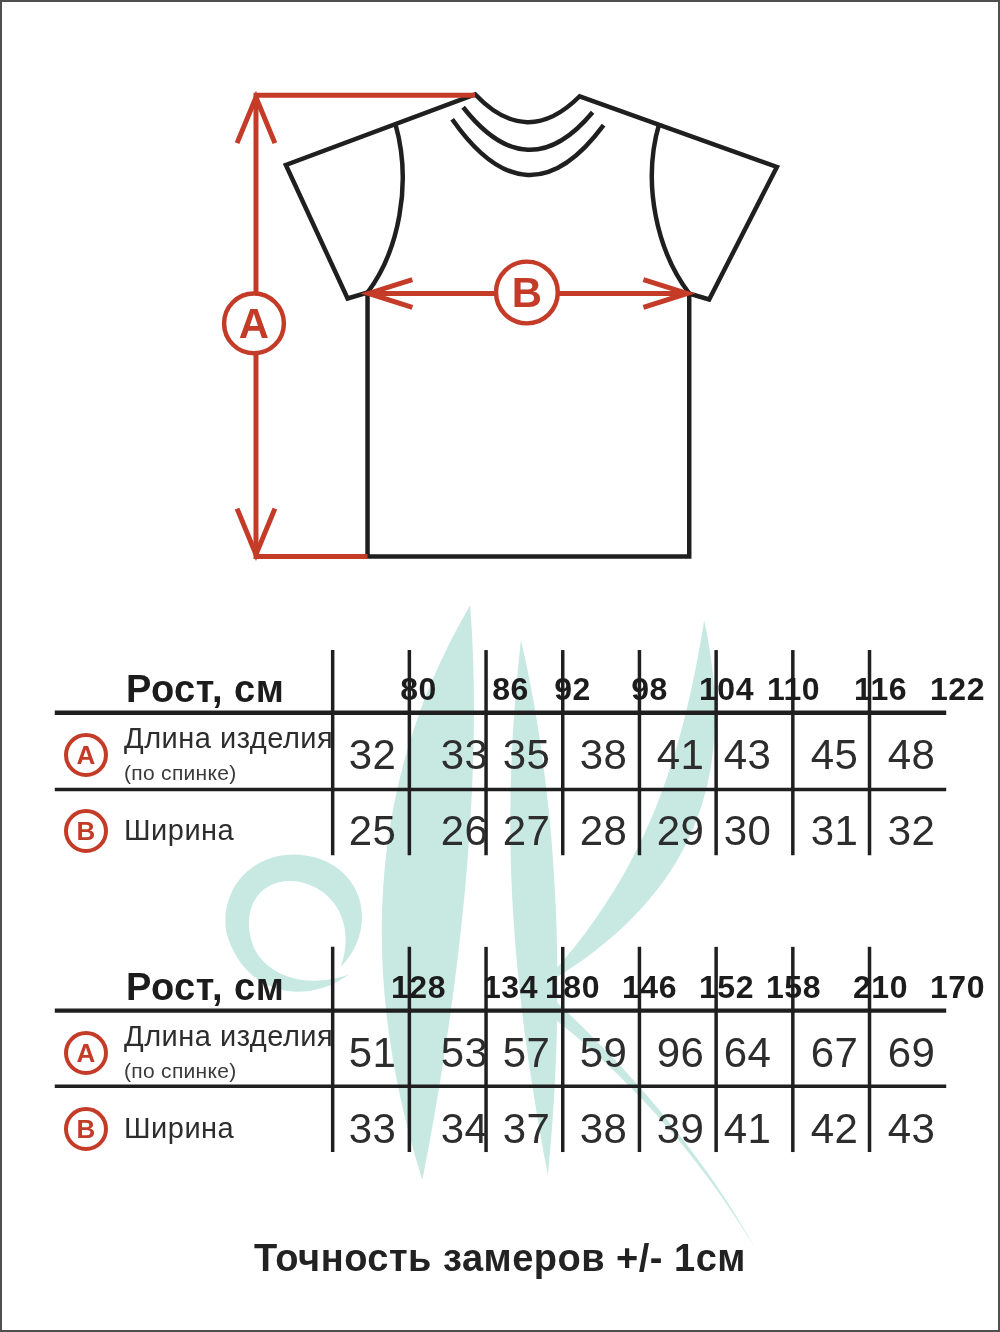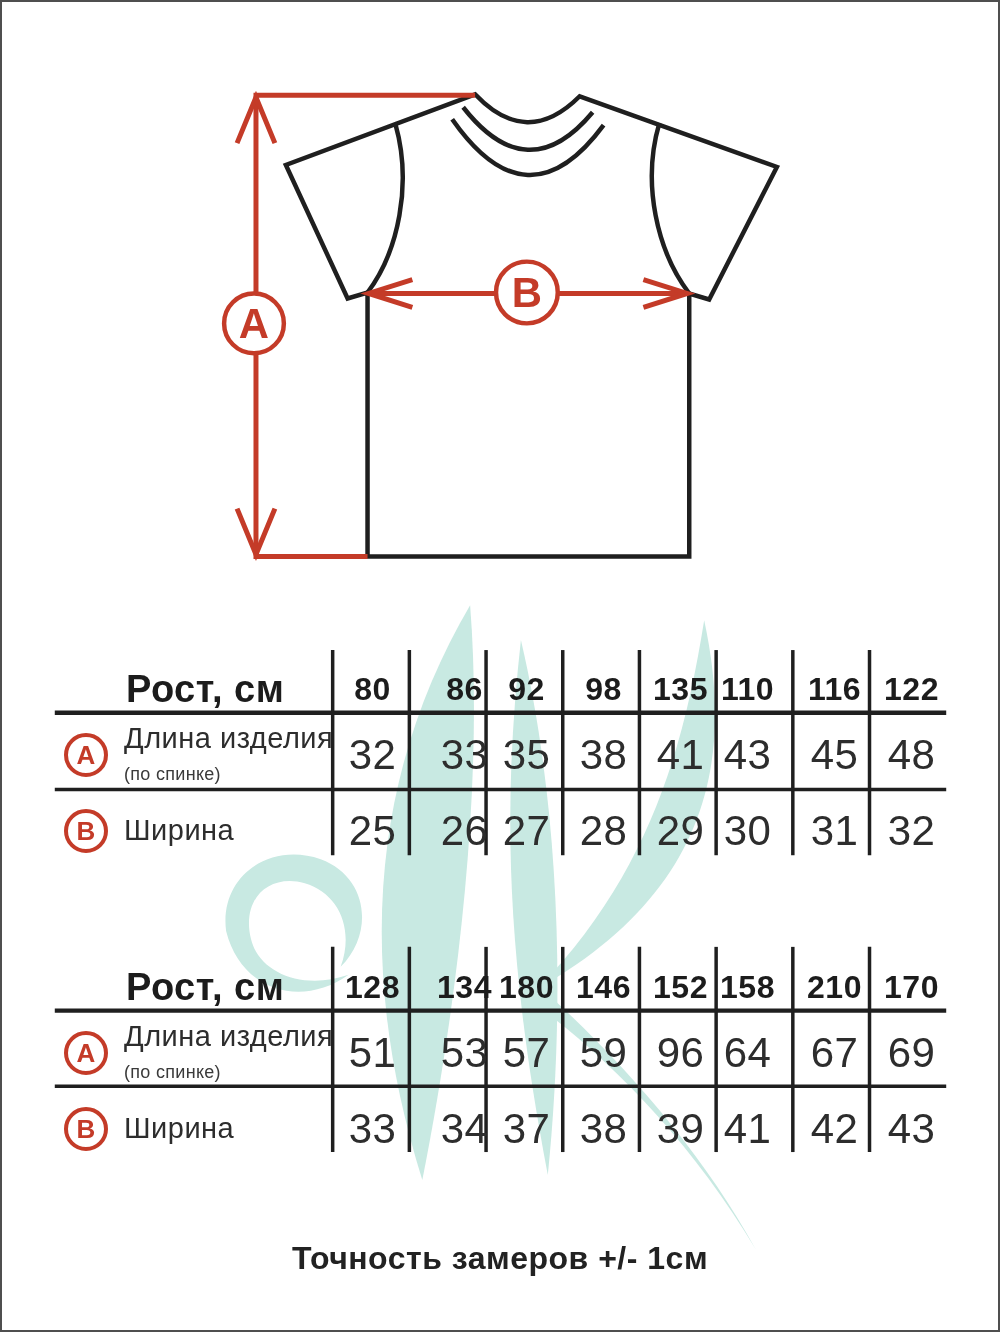--- a/index.html
+++ b/index.html
@@ -7,43 +7,43 @@
     position:relative;width:1000px;height:1332px;margin:0 auto;
     background:#ffffff;border:2px solid #4f4f4f;box-sizing:border-box;
     font-family:"Liberation Sans",sans-serif;overflow:hidden;
   }
   .art{position:absolute;left:0;top:0;width:100%;height:100%;}
   
   .cell{
     position:absolute;width:77px;text-align:center;transform:translateY(-50%);
     font-size:42px;font-weight:400;color:#2d2d2d;letter-spacing:.5px;white-space:nowrap;
   }
-  .hcell{font-weight:700;font-size:32px;color:#1c1c1c;}
+  .hcell{font-weight:700;font-size:32px;color:#1c1c1c;padding-left:46px;}
   .c0{left:332px}.c1{left:424px}.c2{left:486px}.c3{left:563px}
   .c4{left:640px}.c5{left:707px}.c6{left:794px}.c7{left:871px}
   .r-t1h{top:687px}.r-t1a{top:753px}.r-t1b{top:829px}
   .r-t2h{top:985px}.r-t2a{top:1051px}.r-t2b{top:1127px}
   .rowlabel{
     position:absolute;left:122px;transform:translateY(-50%);
     font-size:29px;color:#2d2d2d;letter-spacing:.5px;line-height:1.1;white-space:nowrap;
   }
-  .rowlabel .sub{font-size:18px;color:#3a3a3a;letter-spacing:.3px;}
+  .rowlabel .sub{font-size:21px;color:#3a3a3a;letter-spacing:.3px;}
   .headlabel{
     position:absolute;left:124px;transform:translateY(-50%);
     font-size:38px;font-weight:700;color:#1c1c1c;letter-spacing:.5px;white-space:nowrap;
   }
   .marker{
     position:absolute;left:62px;width:44px;height:44px;box-sizing:border-box;
     border:4px solid #c43b28;border-radius:50%;transform:translateY(-50%);
     display:flex;align-items:center;justify-content:center;
     color:#c43b28;font-weight:700;font-size:26px;background:transparent;
   }
   .footnote{
     position:absolute;left:0;right:0;top:1256px;transform:translateY(-50%);
-    text-align:center;font-size:32px;font-weight:700;color:#222;letter-spacing:.5px;
+    text-align:center;font-size:38px;font-weight:700;color:#222;letter-spacing:.5px;
   }
 </style>
 </head>
 <body>
 
 <div class="page">
 
   <svg class="art" viewBox="0 0 1000 1332" aria-hidden="true">
 
     <g fill="#c8e9e2">
@@ -104,21 +104,21 @@
     <text x="253" y="337" text-anchor="middle" font-family="Liberation Sans, sans-serif" font-size="42" font-weight="bold" fill="#c43b28">A</text>
     <text x="527" y="306" text-anchor="middle" font-family="Liberation Sans, sans-serif" font-size="42" font-weight="bold" fill="#c43b28">B</text>
   </svg>
 
   <div>
     <span class="headlabel r-t1h">Рост, см</span>
     <span class="cell hcell c0 r-t1h">80</span>
     <span class="cell hcell c1 r-t1h">86</span>
     <span class="cell hcell c2 r-t1h">92</span>
     <span class="cell hcell c3 r-t1h">98</span>
-    <span class="cell hcell c4 r-t1h">135</span>
+    <span class="cell hcell c4 r-t1h">104</span>
     <span class="cell hcell c5 r-t1h">110</span>
     <span class="cell hcell c6 r-t1h">116</span>
     <span class="cell hcell c7 r-t1h">122</span>
 
     <span class="marker r-t1a">A</span>
     <span class="rowlabel r-t1a"><span>Длина изделия</span><br>
       <span class="sub">(по спинке)</span></span>
     <span class="cell c0 r-t1a">32</span>
     <span class="cell c1 r-t1a">33</span>
     <span class="cell c2 r-t1a">35</span>

